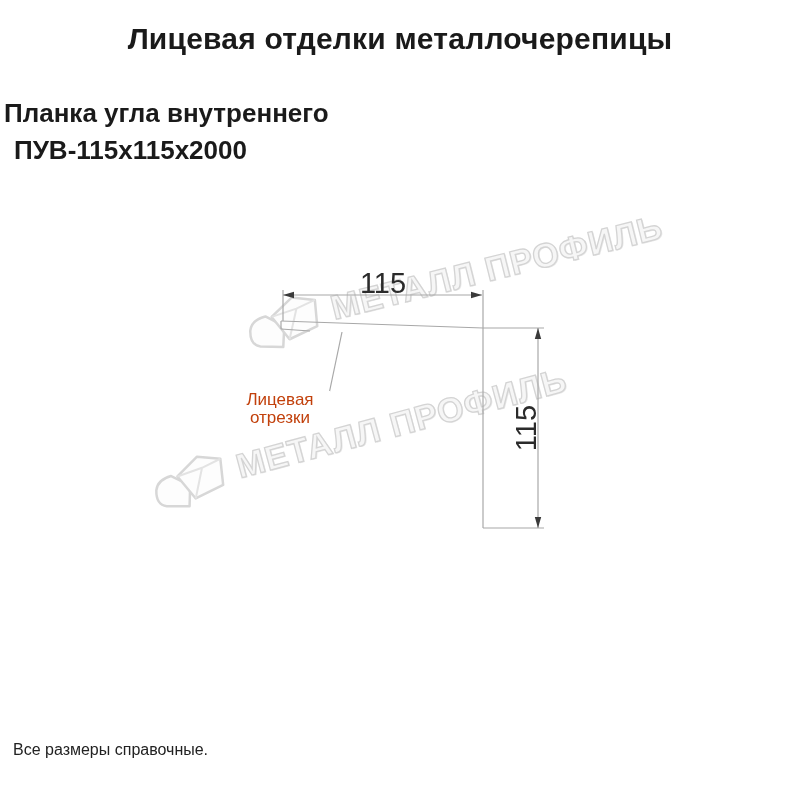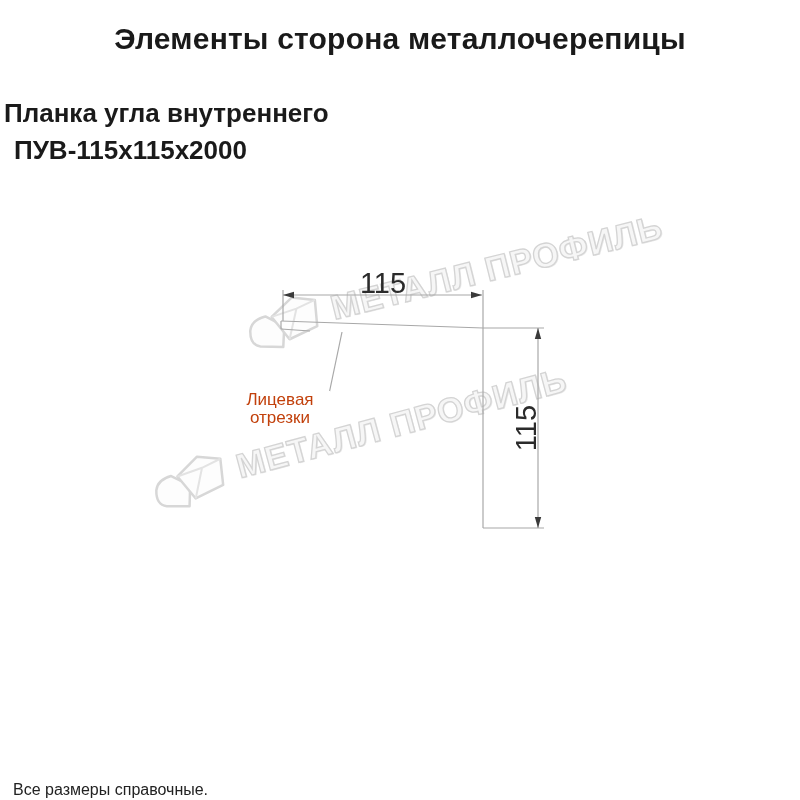--- a/index.html
+++ b/index.html
@@ -65,29 +65,29 @@
     position: absolute; left: 230px; top: 391px; width: 100px;
     z-index: 3;
     text-align: center;
     font-size: 17px; line-height: 18px; color: #c2410c;
     background: #ffffff;
   }
 
   
   .footer {
     position: absolute; left: 13px; top: 740px; z-index: 3;
-    font-size: 16px; line-height: 19px; color: #222222; margin-top: 40px;
+    font-size: 16px; line-height: 19px; color: #222222;
   }
 </style>
 </head>
 <body>
 
 <div class="page">
 
-  <div class="title">Элементы сторона металлочерепицы</div>
+  <div class="title">Лицевая отделки металлочерепицы</div>
   <div class="subtitle line1">Планка угла внутреннего</div>
   <div class="subtitle line2">ПУВ-115х115х2000</div>
 
   <div class="watermark wm1">
     <svg class="wm-logo" width="88" height="64" viewBox="0 0 88 64" fill="none">
       <path d="M6,34 Q2,48 12,52 L34,58 L40,38 L24,24 Q10,24 6,34 Z" stroke="#d7d7d7" stroke-width="2.5" fill="#fdfdfd" stroke-linejoin="round"></path>
       <path d="M30,26 L54,12 L76,20 L72,46 L42,52 Z" stroke="#d7d7d7" stroke-width="2.5" fill="#fdfdfd" stroke-linejoin="round"></path>
       <path d="M30,26 L56,24 L76,20 M56,24 L42,52" stroke="#e3e3e3" stroke-width="2" fill="none"></path>
     </svg>
     <span class="wm-text">МЕТАЛЛ ПРОФИЛЬ</span>

